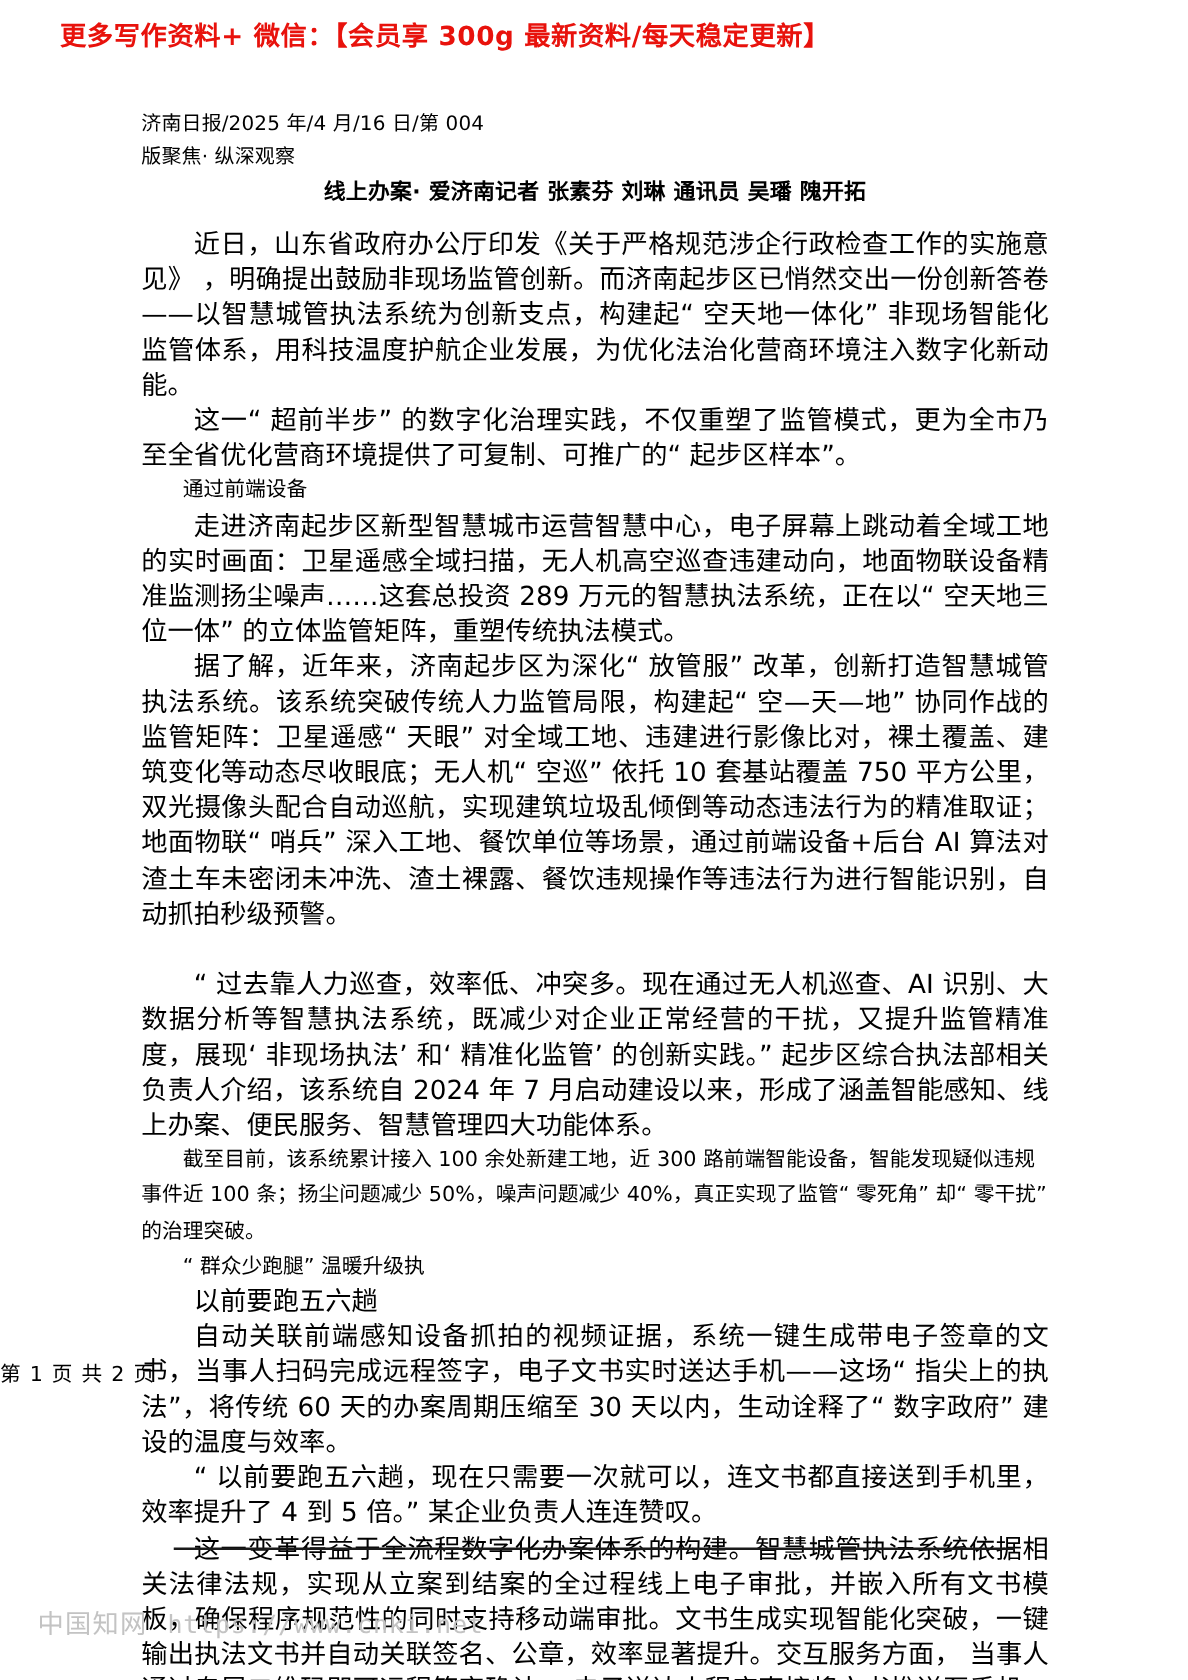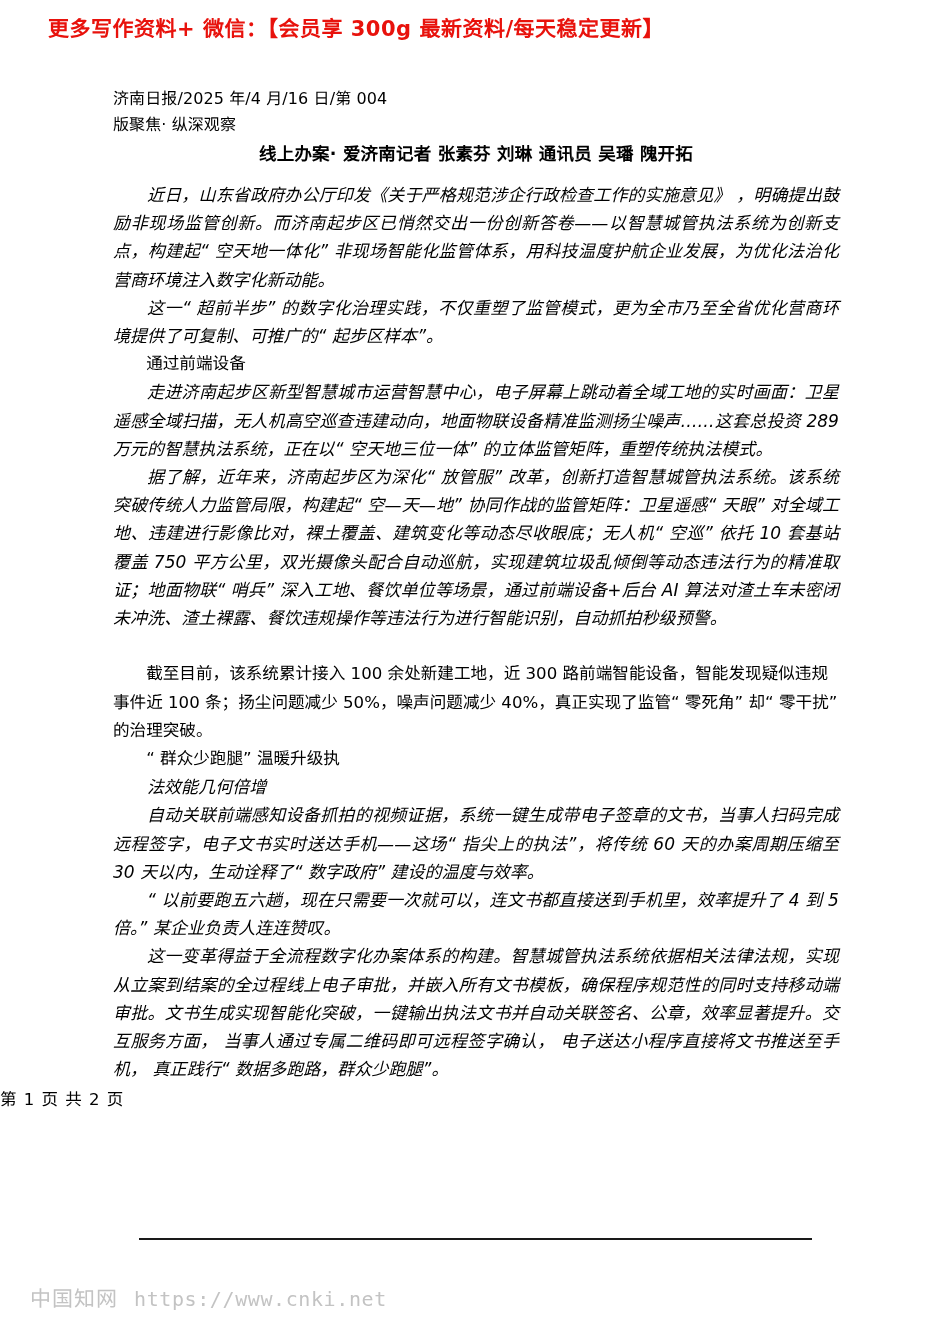--- a/index.html
+++ b/index.html
@@ -71,28 +71,27 @@
     line-height: 26px;
     letter-spacing: 0.2px;
     white-space: nowrap;
   }
 
   .article {
     margin-top: 14px;
   }
 
   .para {
-    font-size: 17px;
+    font-size: 21px;
     line-height: 28.2px;
     text-align: justify;
     text-justify: inter-ideograph;
     letter-spacing: 0.05px;
     margin: 0;
     text-indent: 2em;
-    font-style: italic;
   }
 
   .subhead {
     font-size: 16.6px;
     line-height: 28.2px;
     margin: 0;
     text-indent: 2em;
   }
   .subhead.cont {
     text-indent: 2em;
@@ -164,23 +163,24 @@
     <div class="byline">线上办案· 爱济南记者  张素芬  刘琳  通讯员  吴璠  隗开拓</div>
 
     <div class="article">
       <p class="para">近日，山东省政府办公厅印发《关于严格规范涉企行政检查工作的实施意见》 ，明确提出鼓励非现场监管创新。而济南起步区已悄然交出一份创新答卷——以智慧城管执法系统为创新支点，构建起“ 空天地一体化” 非现场智能化监管体系，用科技温度护航企业发展，为优化法治化营商环境注入数字化新动能。</p>
       <p class="para">这一“ 超前半步” 的数字化治理实践，不仅重塑了监管模式，更为全市乃至全省优化营商环境提供了可复制、可推广的“ 起步区样本”。</p>
       <p class="subhead cont">通过前端设备</p>
       <p class="para">走进济南起步区新型智慧城市运营智慧中心，电子屏幕上跳动着全域工地的实时画面：卫星遥感全域扫描，无人机高空巡查违建动向，地面物联设备精准监测扬尘噪声……这套总投资 289 万元的智慧执法系统，正在以“ 空天地三位一体” 的立体监管矩阵，重塑传统执法模式。</p>
       <p class="para">据了解，近年来，济南起步区为深化“ 放管服” 改革，创新打造智慧城管执法系统。该系统突破传统人力监管局限，构建起“ 空—天—地” 协同作战的监管矩阵：卫星遥感“ 天眼” 对全域工地、违建进行影像比对，裸土覆盖、建筑变化等动态尽收眼底；无人机“ 空巡” 依托 10 套基站覆盖 750 平方公里，双光摄像头配合自动巡航，实现建筑垃圾乱倾倒等动态违法行为的精准取证；地面物联“ 哨兵” 深入工地、餐饮单位等场景，通过前端设备+后台 AI 算法对渣土车未密闭未冲洗、渣土裸露、餐饮违规操作等违法行为进行智能识别，自动抓拍秒级预警。</p>
       <div class="spacer-line"></div>
       <p class="para"></p>
+      <p class="para">“ 过去靠人力巡查，效率低、冲突多。现在通过无人机巡查、AI 识别、大数据分析等智慧执法系统，既减少对企业正常经营的干扰，又提升监管精准度，展现‘ 非现场执法’ 和‘ 精准化监管’ 的创新实践。” 起步区综合执法部相关负责人介绍，该系统自 2024 年 7 月启动建设以来，形成了涵盖智能感知、线上办案、便民服务、智慧管理四大功能体系。</p>
       <p class="subhead">截至目前，该系统累计接入 100 余处新建工地，近 300 路前端智能设备，智能发现疑似违规事件近 100 条；扬尘问题减少 50%，噪声问题减少 40%，真正实现了监管“ 零死角” 却“ 零干扰”的治理突破。</p>
       <p class="subhead cont">“ 群众少跑腿” 温暖升级执</p>
-      <p class="para">法效能几何倍增</p>
+      <p class="para">以前要跑五六趟</p>
       <p class="para">自动关联前端感知设备抓拍的视频证据，系统一键生成带电子签章的文书，当事人扫码完成远程签字，电子文书实时送达手机——这场“ 指尖上的执法”，将传统 60 天的办案周期压缩至 30 天以内，生动诠释了“ 数字政府” 建设的温度与效率。</p>
       <p class="para">“ 以前要跑五六趟，现在只需要一次就可以，连文书都直接送到手机里，效率提升了 4 到 5 倍。” 某企业负责人连连赞叹。</p>
       <p class="para">这一变革得益于全流程数字化办案体系的构建。智慧城管执法系统依据相关法律法规，实现从立案到结案的全过程线上电子审批，并嵌入所有文书模板，确保程序规范性的同时支持移动端审批。文书生成实现智能化突破，一键输出执法文书并自动关联签名、公章，效率显著提升。交互服务方面， 当事人通过专属二维码即可远程签字确认， 电子送达小程序直接将文书推送至手机， 真正践行“ 数据多跑路，群众少跑腿”。</p>
     </div>
 
   </div>
 
   <div class="page-number">第 1 页 共 2 页</div>
 
   <div class="rule"></div>

